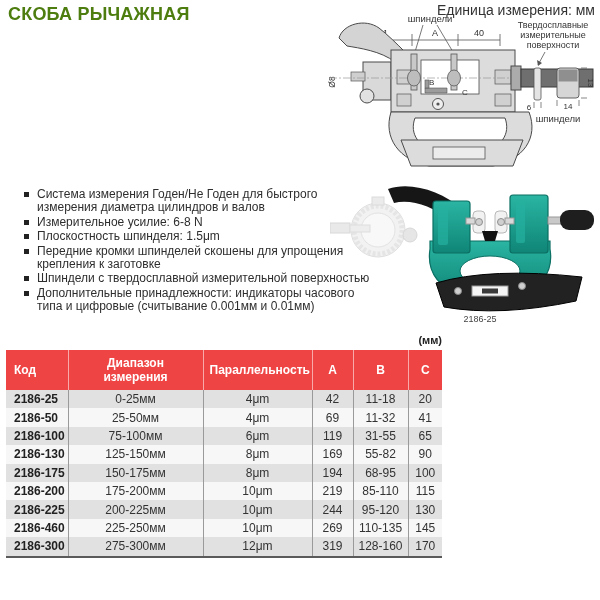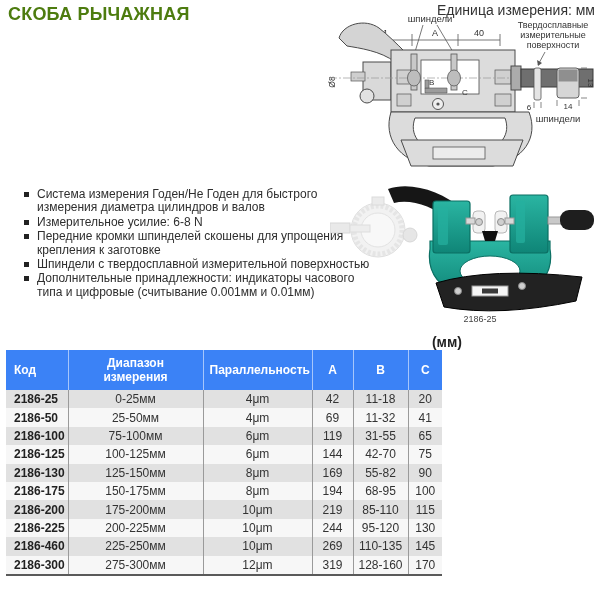--- a/index.html
+++ b/index.html
@@ -18,25 +18,25 @@
   .diagram text{fill:#333;font-family:"Liberation Sans",sans-serif;}
   
   .features{left:8px;top:173px;width:480px;list-style:none;margin:15px;padding:0;}
   .features li{position:relative;padding-left:14px;margin:0 0 1px 0;font-size:12px;line-height:13.4px;color:#2e2e2e;}
   .features li .bullet{position:absolute;left:1px;top:4px;width:5px;height:5px;background:#222;}
   .fline{display:block;white-space:nowrap;}
   
   .photo{left:330px;top:183px;width:265px;height:132px;}
   .photo-caption{left:330px;top:314px;width:300px;text-align:center;font-size:9px;color:#444;}
   
-  .mm-label{left:0;top:334px;width:442px;text-align:right;font-size:14px;font-weight:bold;color:#222;padding-left:20px;}
+  .mm-label{left:0;top:334px;width:442px;text-align:right;font-size:11px;font-weight:bold;color:#222;}
   table.specs{position:absolute;left:6px;top:350px;width:436px;border-collapse:collapse;table-layout:fixed;
     font-size:12px;border-bottom:2px solid #5a5a5a;}
   table.specs th{
-    background:#3b82f6;color:#fff;font-weight:bold;height:20px;padding:6px;
+    background:#ef4444;color:#fff;font-weight:bold;height:20px;padding:6px;
     border-left:1px solid rgba(255,255,255,0.55);text-align:center;font-size:12px;
   }
   table.specs th:first-child{border-left:none;text-align:left;padding-left:8px;}
   table.specs td{
     height:18.4px;padding:0;text-align:center;color:#333;
     border-left:1px solid #9a9a9a;font-size:12px;
   }
   table.specs td:first-child{border-left:none;text-align:left;padding-left:8px;font-weight:bold;color:#222;}
   table.specs tr:nth-child(odd) td{background:#e1e1e1;}
   table.specs tr:nth-child(even) td{background:#f7f7f7;}
@@ -126,20 +126,24 @@
     <span class="bullet"></span>
     <span class="feature-text"><span class="fline">Система измерения Годен/Не Годен для быстрого</span><span class="fline">измерения диаметра цилиндров и валов</span></span>
   </li>
 
 
   <li>
     <span class="bullet"></span>
     <span class="feature-text"><span class="fline">Измерительное усилие: 6-8 N</span></span>
   </li>
 
+  <li>
+    <span class="bullet"></span>
+    <span class="feature-text"><span class="fline">Плоскостность шпинделя: 1.5μm</span></span>
+  </li>
 
 
   <li>
     <span class="bullet"></span>
     <span class="feature-text"><span class="fline">Передние кромки шпинделей скошены для упрощения</span><span class="fline">крепления к заготовке</span></span>
   </li>
 
   <li>
     <span class="bullet"></span>
     <span class="feature-text"><span class="fline">Шпиндели с твердосплавной измерительной поверхностью</span></span>
@@ -243,28 +247,20 @@
       </tr>
       <tr>
         <td>2186-100</td>
         <td>75-100мм</td>
         <td>6μm</td>
         <td>119</td>
         <td>31-55</td>
         <td>65</td>
       </tr>
       <tr>
-        <td>2186-125</td>
-        <td>100-125мм</td>
-        <td>6μm</td>
-        <td>144</td>
-        <td>42-70</td>
-        <td>75</td>
-      </tr>
-      <tr>
         <td>2186-130</td>
         <td>125-150мм</td>
         <td>8μm</td>
         <td>169</td>
         <td>55-82</td>
         <td>90</td>
       </tr>
       <tr>
         <td>2186-175</td>
         <td>150-175мм</td>

